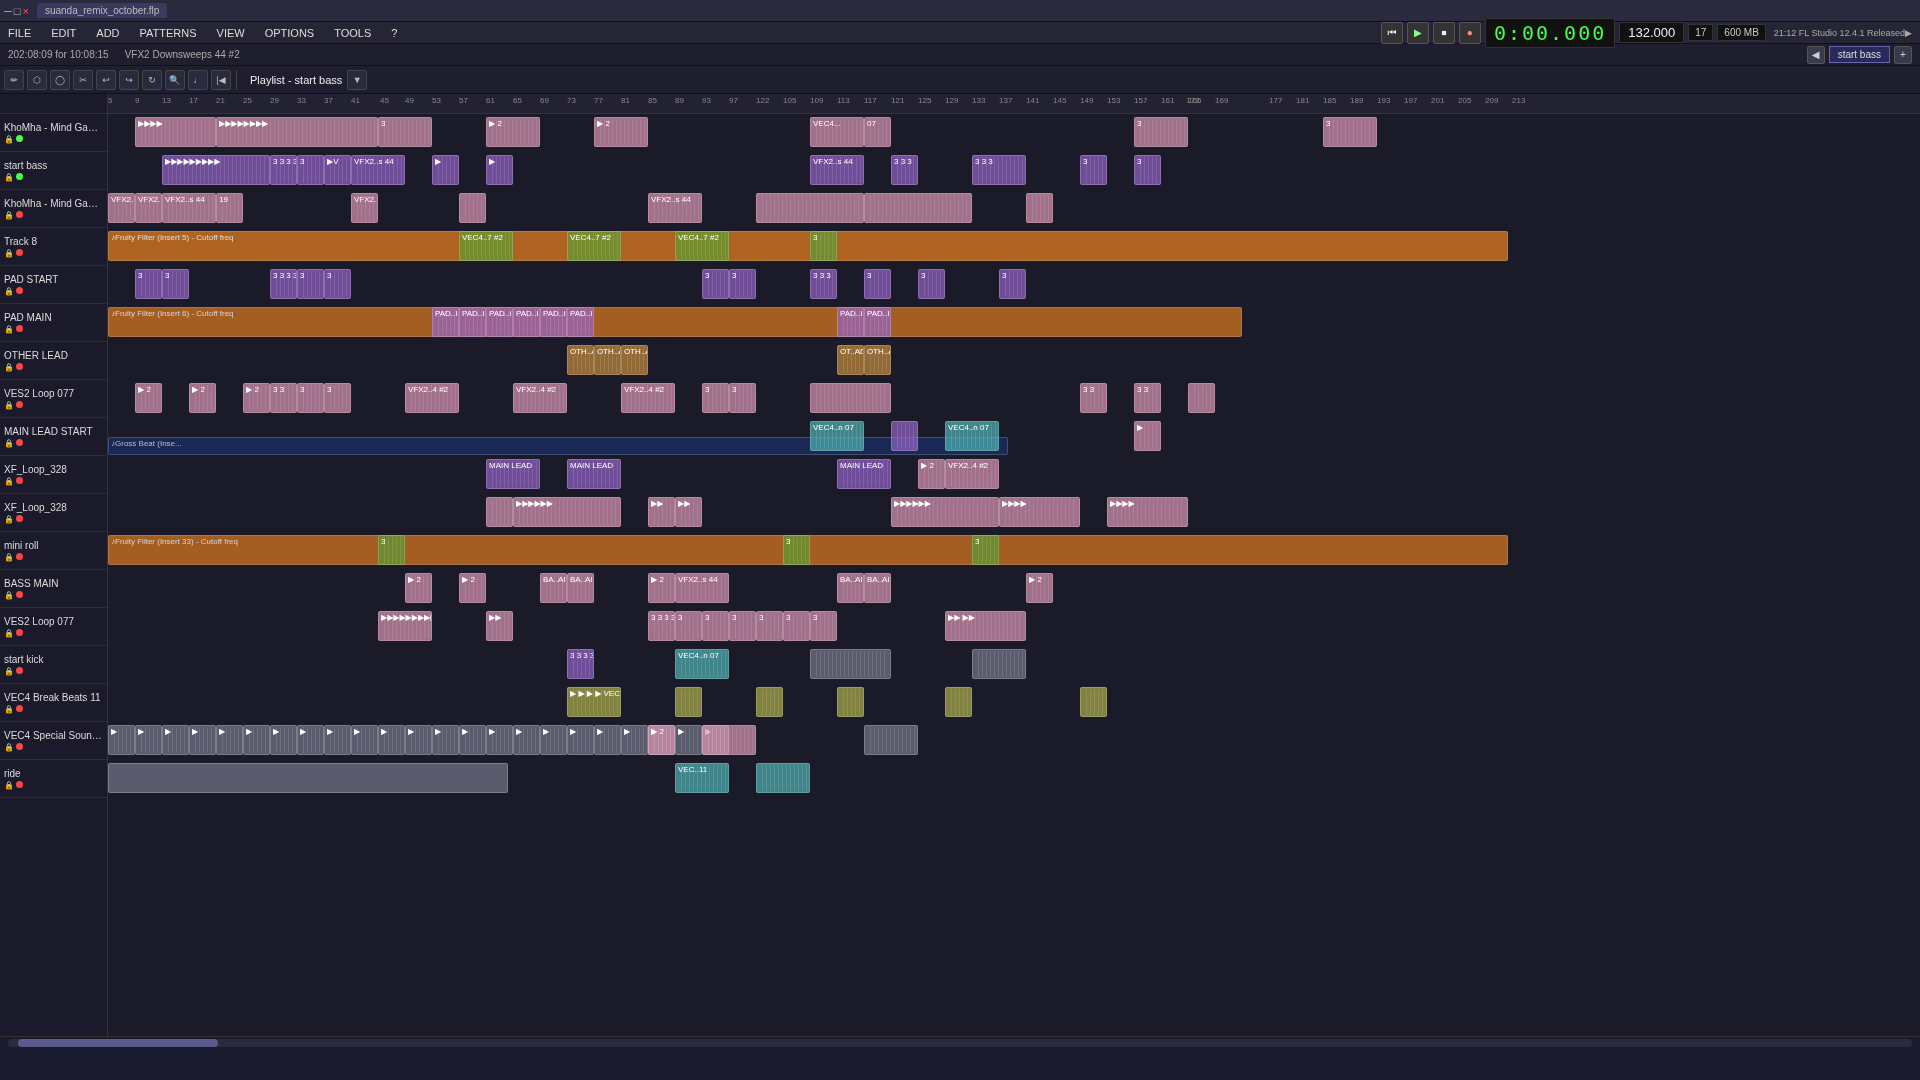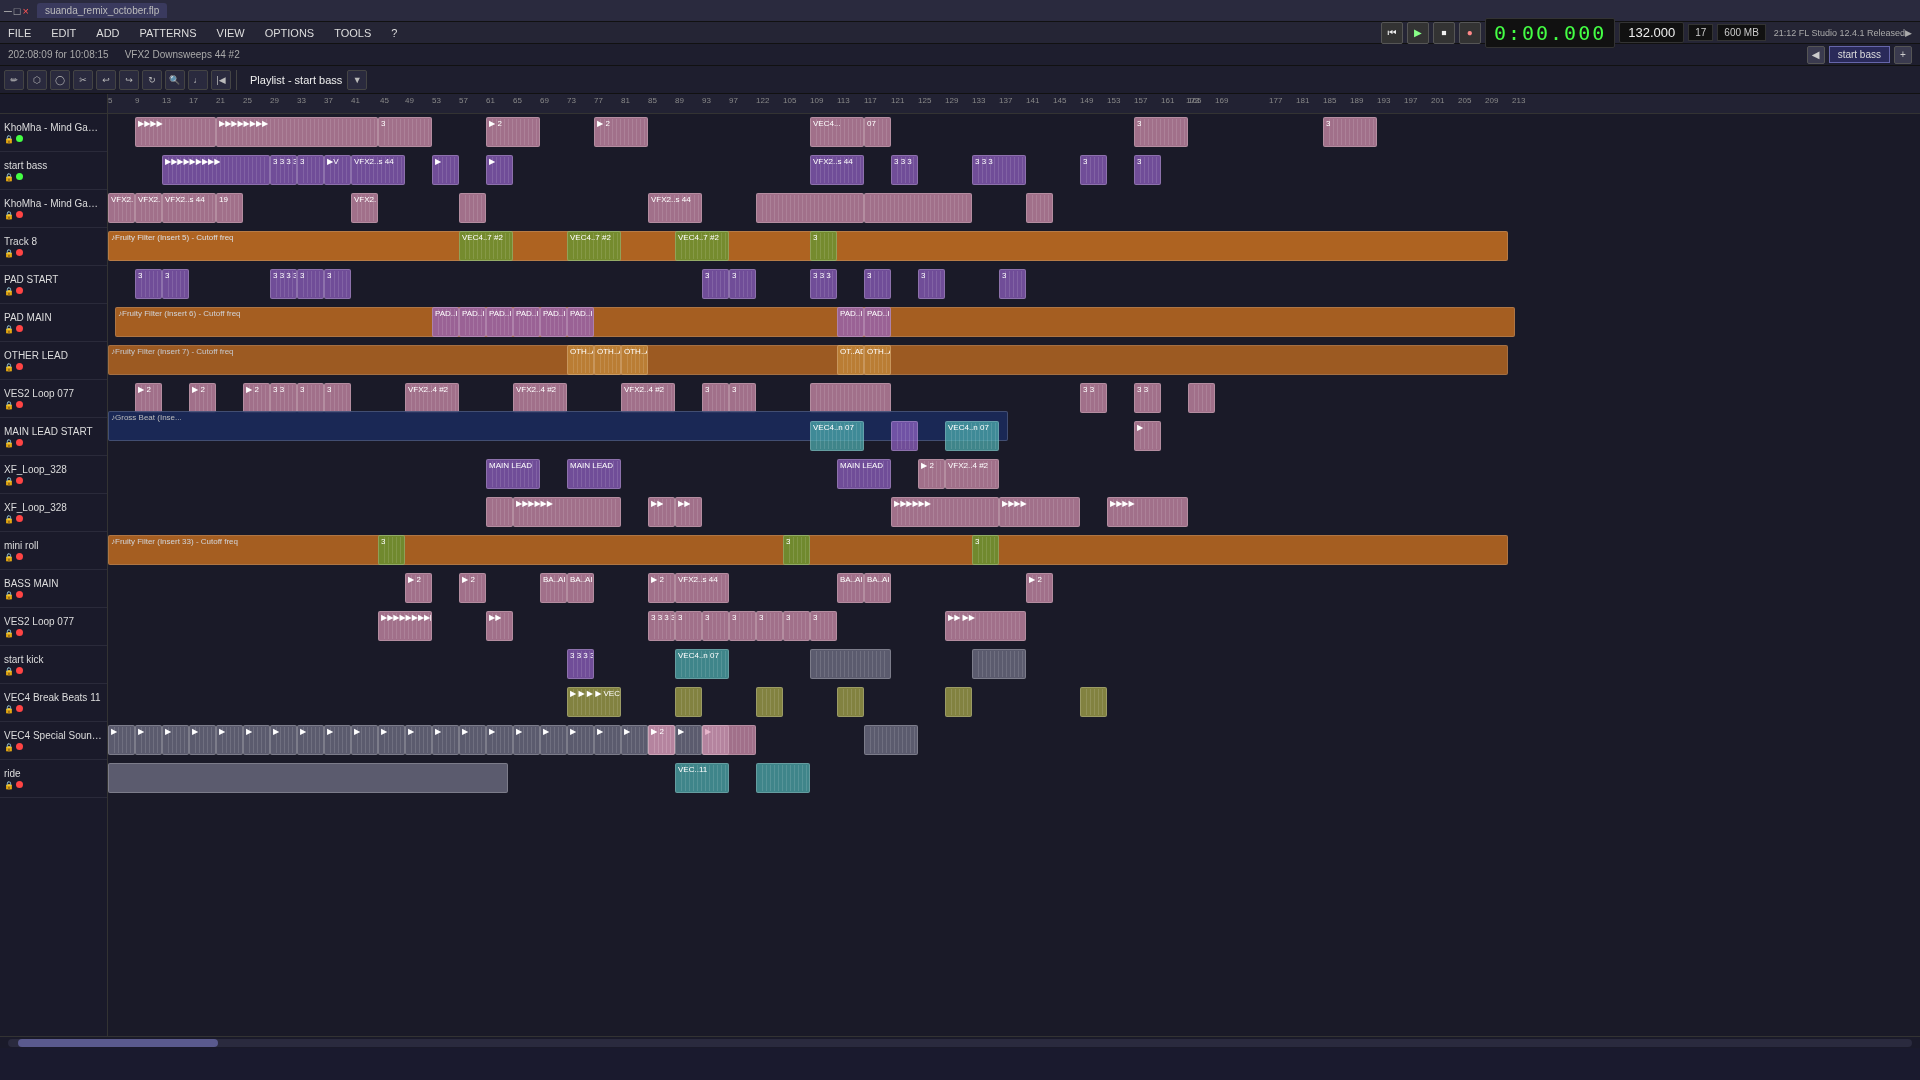--- a/index.html
+++ b/index.html
@@ -686,21 +686,21 @@
         <div class="wave-pattern" style="width: 100%; height: 100%; opacity: 0.4;"></div>
       </div>
       <div class="clip clip-purple" style="left: 810px; width: 27px; top: 155px;">
         <span style="font-size: 8px; position: absolute; left: 2px; top: 1px; color: rgb(255, 255, 255); white-space: nowrap; overflow: hidden;">3</span>
         <div class="wave-pattern" style="width: 100%; height: 100%; opacity: 0.4;"></div>
       </div>
       <div class="clip clip-purple" style="left: 891px; width: 27px; top: 155px;">
         <span style="font-size: 8px; position: absolute; left: 2px; top: 1px; color: rgb(255, 255, 255); white-space: nowrap; overflow: hidden;">3</span>
         <div class="wave-pattern" style="width: 100%; height: 100%; opacity: 0.4;"></div>
       </div>
-      <div class="clip clip-auto" style="left: 7px; width: 1400px; top: 193px; height: 30px; opacity: 0.8;">
+      <div class="clip clip-auto" style="left: 0px; width: 1134px; top: 193px; height: 30px; opacity: 0.8;">
         <span style="font-size: 8px; color: rgb(255, 255, 255); position: absolute; left: 2px; top: 1px;">♪Fruity Filter (Insert 6) - Cutoff freq</span>
       </div>
       <div class="clip clip-purple" style="left: 324px; width: 27px; top: 193px;">
         <span style="font-size: 8px; position: absolute; left: 2px; top: 1px; color: rgb(255, 255, 255); white-space: nowrap; overflow: hidden;">PAD..IN</span>
         <div class="wave-pattern" style="width: 100%; height: 100%; opacity: 0.4;"></div>
       </div>
       <div class="clip clip-purple" style="left: 351px; width: 27px; top: 193px;">
         <span style="font-size: 8px; position: absolute; left: 2px; top: 1px; color: rgb(255, 255, 255); white-space: nowrap; overflow: hidden;">PAD..IN</span>
         <div class="wave-pattern" style="width: 100%; height: 100%; opacity: 0.4;"></div>
       </div>
@@ -721,23 +721,20 @@
         <div class="wave-pattern" style="width: 100%; height: 100%; opacity: 0.4;"></div>
       </div>
       <div class="clip clip-purple" style="left: 729px; width: 27px; top: 193px;">
         <span style="font-size: 8px; position: absolute; left: 2px; top: 1px; color: rgb(255, 255, 255); white-space: nowrap; overflow: hidden;">PAD..IN</span>
         <div class="wave-pattern" style="width: 100%; height: 100%; opacity: 0.4;"></div>
       </div>
       <div class="clip clip-purple" style="left: 756px; width: 27px; top: 193px;">
         <span style="font-size: 8px; position: absolute; left: 2px; top: 1px; color: rgb(255, 255, 255); white-space: nowrap; overflow: hidden;">PAD..IN</span>
         <div class="wave-pattern" style="width: 100%; height: 100%; opacity: 0.4;"></div>
       </div>
-      <div class="clip clip-auto" style="left: 0px; width: 1400px; top: 231px; height: 30px; opacity: 0.75;">
-        <span style="font-size: 8px; color: rgb(255, 255, 255); position: absolute; left: 2px; top: 1px;">♪Fruity Filter (Insert 7) - Cutoff freq</span>
-      </div>
       <div class="clip clip-orange" style="left: 459px; width: 27px; top: 231px;">
         <span style="font-size: 8px; position: absolute; left: 2px; top: 1px; color: rgb(255, 255, 255); white-space: nowrap; overflow: hidden;">OTH..AD</span>
         <div class="wave-pattern" style="width: 100%; height: 100%; opacity: 0.4;"></div>
       </div>
       <div class="clip clip-orange" style="left: 486px; width: 27px; top: 231px;">
         <span style="font-size: 8px; position: absolute; left: 2px; top: 1px; color: rgb(255, 255, 255); white-space: nowrap; overflow: hidden;">OTH..AD</span>
         <div class="wave-pattern" style="width: 100%; height: 100%; opacity: 0.4;"></div>
       </div>
       <div class="clip clip-orange" style="left: 513px; width: 27px; top: 231px;">
         <span style="font-size: 8px; position: absolute; left: 2px; top: 1px; color: rgb(255, 255, 255); white-space: nowrap; overflow: hidden;">OTH..AD</span>
@@ -802,21 +799,21 @@
         <span style="font-size: 8px; position: absolute; left: 2px; top: 1px; color: rgb(255, 255, 255); white-space: nowrap; overflow: hidden;">3 3</span>
         <div class="wave-pattern" style="width: 100%; height: 100%; opacity: 0.4;"></div>
       </div>
       <div class="clip clip-pink" style="left: 1026px; width: 27px; top: 269px;">
         <span style="font-size: 8px; position: absolute; left: 2px; top: 1px; color: rgb(255, 255, 255); white-space: nowrap; overflow: hidden;">3 3</span>
         <div class="wave-pattern" style="width: 100%; height: 100%; opacity: 0.4;"></div>
       </div>
       <div class="clip clip-pink" style="left: 1080px; width: 27px; top: 269px;">
         <div class="wave-pattern" style="width: 100%; height: 100%; opacity: 0.4;"></div>
       </div>
-      <div class="clip" style="left: 0px; width: 900px; top: 297px; height: 30px; background: rgb(26, 42, 90); opacity: 0.9;">
+      <div class="clip" style="left: 0px; width: 900px; top: 323px; height: 18px; background: rgb(26, 42, 90); opacity: 0.9;">
         <span style="font-size: 8px; color: rgb(204, 204, 204); position: absolute; left: 2px; top: 1px;">♪Gross Beat (Inse...</span>
       </div>
       <div class="clip clip-teal" style="left: 702px; width: 54px; top: 307px;">
         <span style="font-size: 8px; position: absolute; left: 2px; top: 1px; color: rgb(255, 255, 255); white-space: nowrap; overflow: hidden;">VEC4..n 07</span>
         <div class="wave-pattern" style="width: 100%; height: 100%; opacity: 0.4;"></div>
       </div>
       <div class="clip clip-purple" style="left: 783px; width: 27px; top: 307px;">
         <div class="wave-pattern" style="width: 100%; height: 100%; opacity: 0.4;"></div>
       </div>
       <div class="clip clip-teal" style="left: 837px; width: 54px; top: 307px;">

